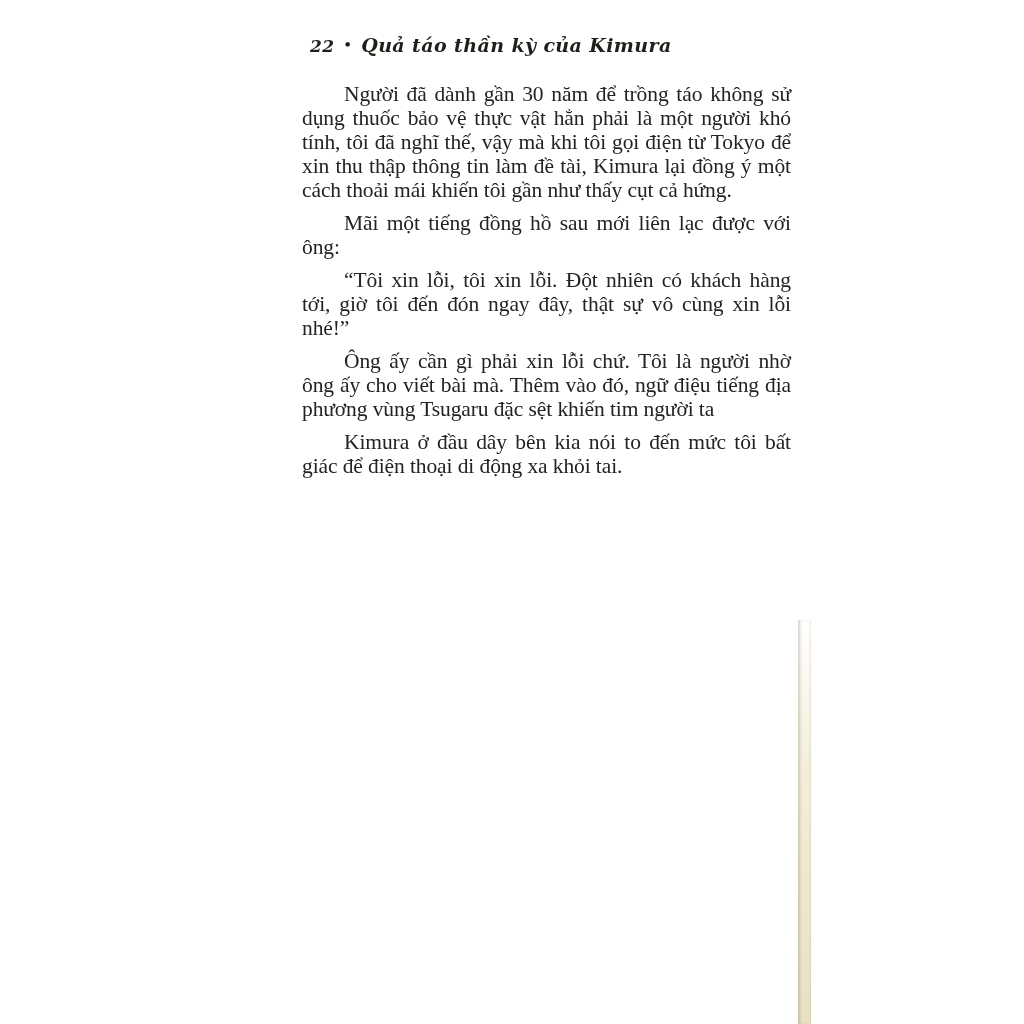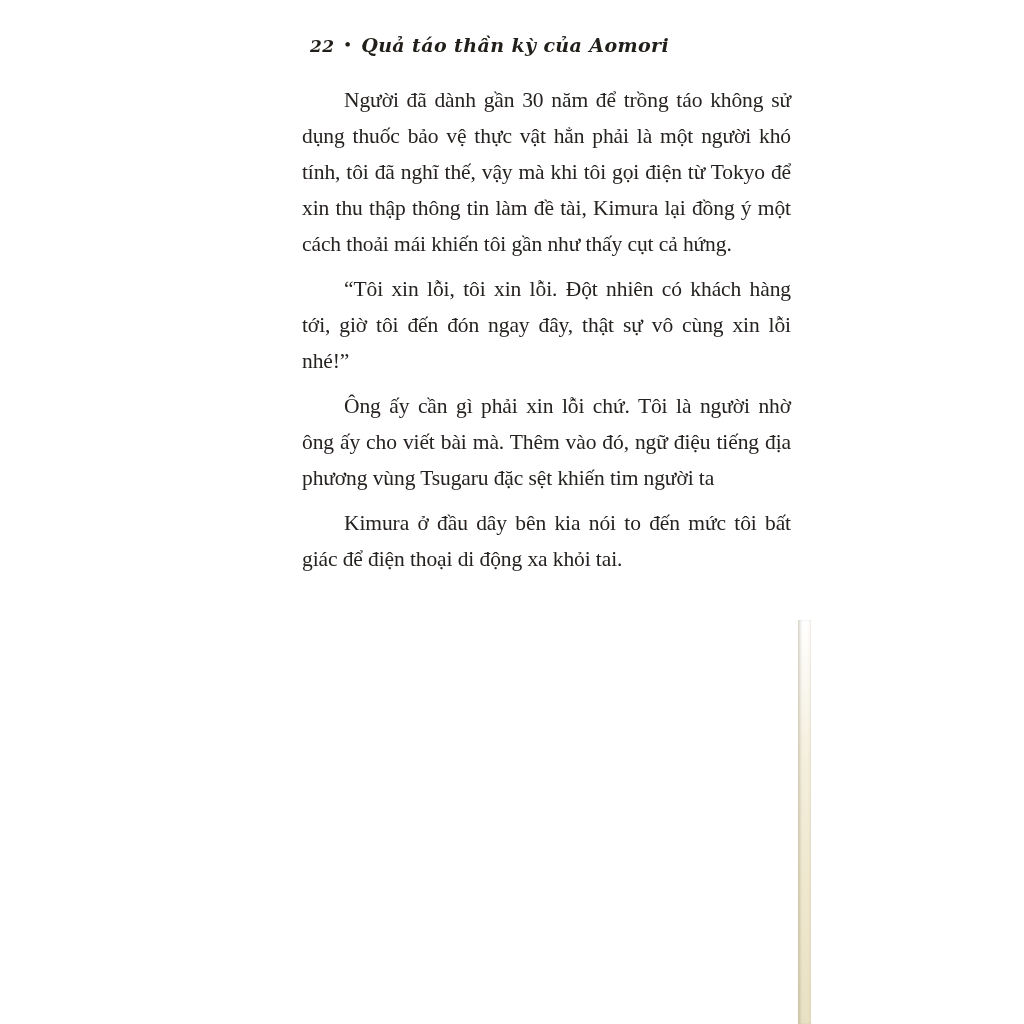--- a/index.html
+++ b/index.html
@@ -42,21 +42,21 @@
     .body-text {
       position: absolute;
       left: 302px;
       top: 82px;
       width: 497px;
       color: #262220;
     }
     .body-text p {
       margin: 0 8px 9px 0;
       font-size: 21.5px;
-      line-height: 36px;
+      line-height: 24px;
       text-align: justify;
       text-indent: 42px;
       letter-spacing: -0.1px;
     }
     
     .page-edge {
       position: absolute;
       left: 798px;
       top: 620px;
       width: 13px;
@@ -69,25 +69,26 @@
       box-shadow: inset 3px 0 3px -1px rgba(140, 130, 100, 0.35),
                   inset -2px 0 2px -1px rgba(190, 180, 150, 0.3);
     }
   </style>
 </head>
 <body>
 
 <div class="page">
 
   <div class="running-header">
-    <span class="page-number">22</span><span class="sep">•</span><span class="book-title">Quả táo thần kỳ của Aomori</span>
+    <span class="page-number">22</span><span class="sep">•</span><span class="book-title">Quả táo thần kỳ của Kimura</span>
   </div>
 
   <div class="body-text">
     <p>Người đã dành gần 30 năm để trồng táo không sử dụng thuốc bảo vệ thực vật hẳn phải là một người khó tính, tôi đã nghĩ thế, vậy mà khi tôi gọi điện từ Tokyo để xin thu thập thông tin làm đề tài, Kimura lại đồng ý một cách thoải mái khiến tôi gần như thấy cụt cả hứng.</p>
+    <p>Mãi một tiếng đồng hồ sau mới liên lạc được với ông:</p>
     <p>“Tôi xin lỗi, tôi xin lỗi. Đột nhiên có khách hàng tới, giờ tôi đến đón ngay đây, thật sự vô cùng xin lỗi nhé!”</p>
     <p>Ông ấy cần gì phải xin lỗi chứ. Tôi là người nhờ ông ấy cho viết bài mà. Thêm vào đó, ngữ điệu tiếng địa phương vùng Tsugaru đặc sệt khiến tim người ta</p>
     <p>Kimura ở đầu dây bên kia nói to đến mức tôi bất giác để điện thoại di động xa khỏi tai.</p>
   </div>
 
   <div class="page-edge"></div>
 
 </div>
 
 </body></html>

